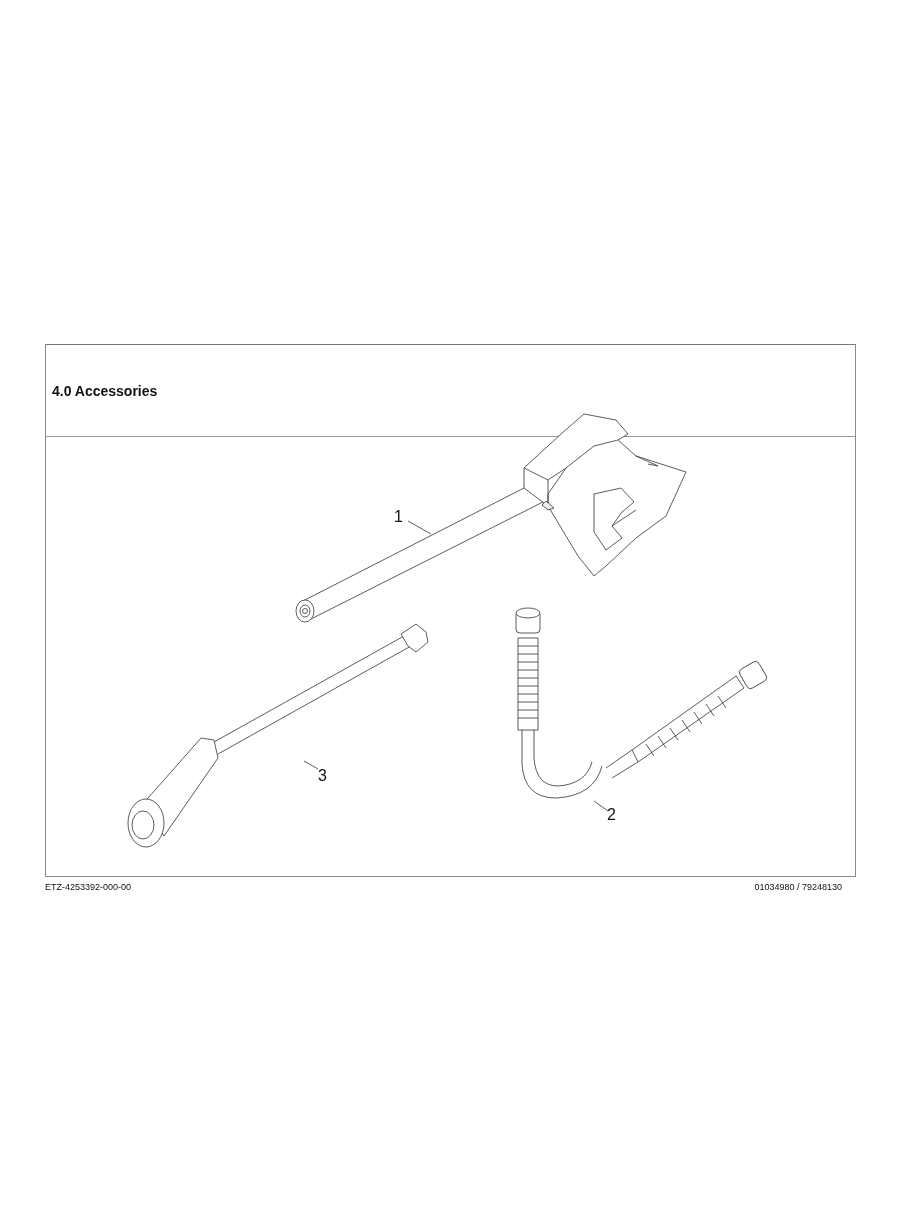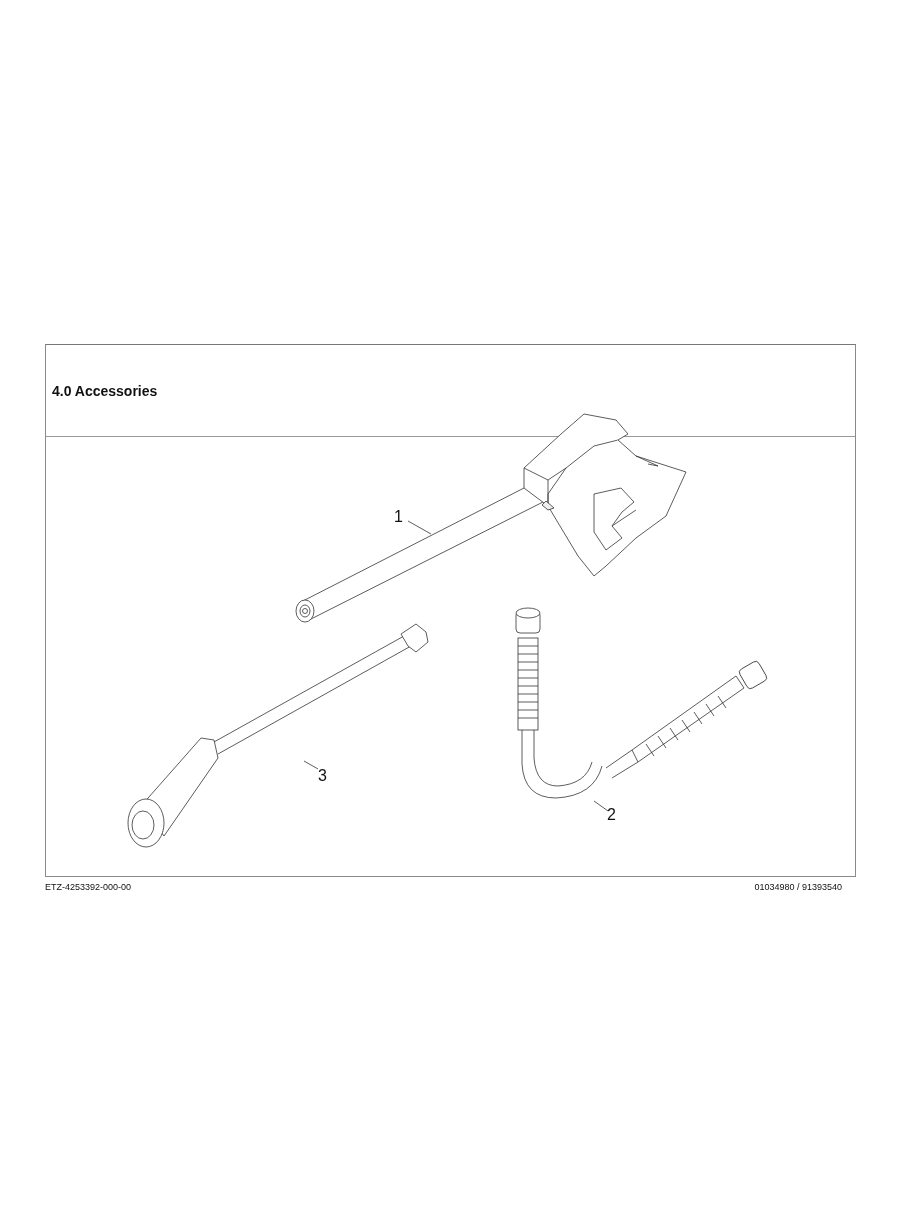--- a/index.html
+++ b/index.html
@@ -81,13 +81,13 @@
       <line x1="258" y1="355" x2="272" y2="363"></line>
       <line x1="548" y1="395" x2="562" y2="405"></line>
     </svg>
     <div class="callout" style="left:348px; top:102px;">1</div>
     <div class="callout" style="left:561px; top:400px;">2</div>
     <div class="callout" style="left:272px; top:361px;">3</div>
   </div>
 </div>
 
 <div class="footer-left">ETZ-4253392-000-00</div>
-<div class="footer-right">01034980 / 91393540</div>
+<div class="footer-right">01034980 / 79248130</div>
 
 </body></html>

